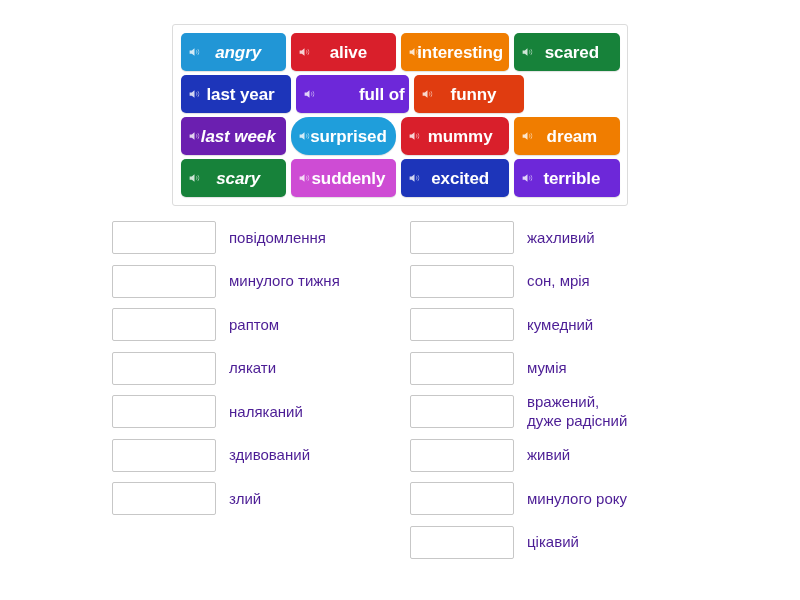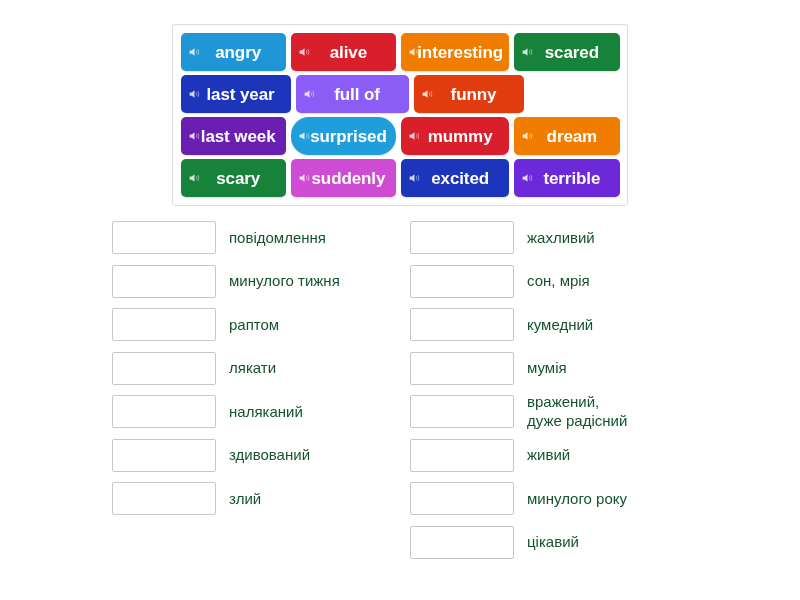--- a/index.html
+++ b/index.html
@@ -59,21 +59,21 @@
     left: 7px;
     top: 50%;
     transform: translateY(-50%);
     width: 13px;
     height: 13px;
     display: block;
     opacity: 0.8;
   }
 
   
-  .c0 { width: 110px; }
+  .c0 { width: 110px; font-style: italic; }
   .c1 { width: 110px; }
   .c2 { width: 113px; }
   .c3 { width: 110px; }
 
   
   #answers {
     position: absolute;
     left: 0;
     top: 216px;
     width: 800px;
@@ -95,21 +95,21 @@
     height: 33px;
     box-sizing: border-box;
     border: 1px solid #c7c7c7;
     border-radius: 2px;
     background: #ffffff;
     flex: 0 0 auto;
   }
   .ans-text {
     margin-left: 13px;
     font-size: 15px;
-    color: #14532d;
+    color: #4c1d95;
     line-height: 1.22;
     white-space: pre-line;
     font-family: "Liberation Sans", sans-serif;
   }
 </style>
 </head>
 <body>
 
 <div id="tile-panel">
 
@@ -150,21 +150,21 @@
 
   <div class="tile-row">
     <div class="tile c1" style="background: rgb(29, 53, 186);">
       <svg class="spk" viewBox="0 0 24 24">
           <path fill="#ffffff" d="M3 9v6h4l5 4V5L7 9H3z"></path>
           <path fill="#ffffff" d="M15.5 8.5a4.5 4.5 0 0 1 0 7v-1.6a3 3 0 0 0 0-3.8V8.5z"></path>
           <path fill="#ffffff" d="M18 6.2a7.5 7.5 0 0 1 0 11.6v-1.7a6 6 0 0 0 0-8.2V6.2z"></path>
         </svg>
       <span class="tile-label">last year</span>
     </div>
-    <div class="tile c2" style="background: #8b5cf6;">
+    <div class="tile c2" style="background: #6d28d9; justify-content: flex-end;">
       <svg class="spk" viewBox="0 0 24 24">
           <path fill="#ffffff" d="M3 9v6h4l5 4V5L7 9H3z"></path>
           <path fill="#ffffff" d="M15.5 8.5a4.5 4.5 0 0 1 0 7v-1.6a3 3 0 0 0 0-3.8V8.5z"></path>
           <path fill="#ffffff" d="M18 6.2a7.5 7.5 0 0 1 0 11.6v-1.7a6 6 0 0 0 0-8.2V6.2z"></path>
         </svg>
       <span class="tile-label">full of</span>
     </div>
     <div class="tile c3" style="background: rgb(224, 60, 16);">
       <svg class="spk" viewBox="0 0 24 24">
           <path fill="#ffffff" d="M3 9v6h4l5 4V5L7 9H3z"></path>

